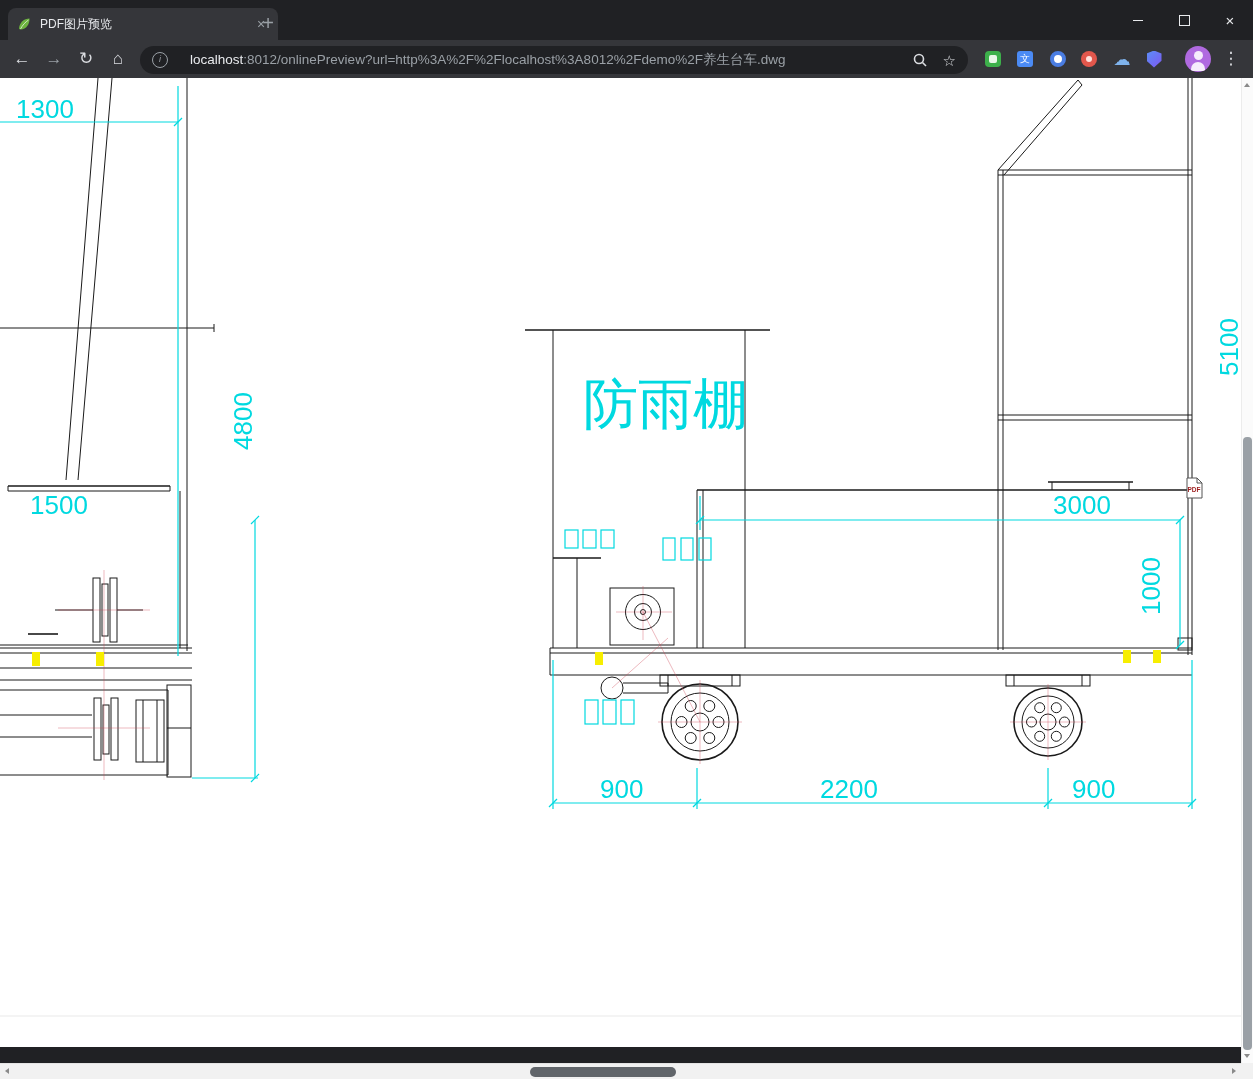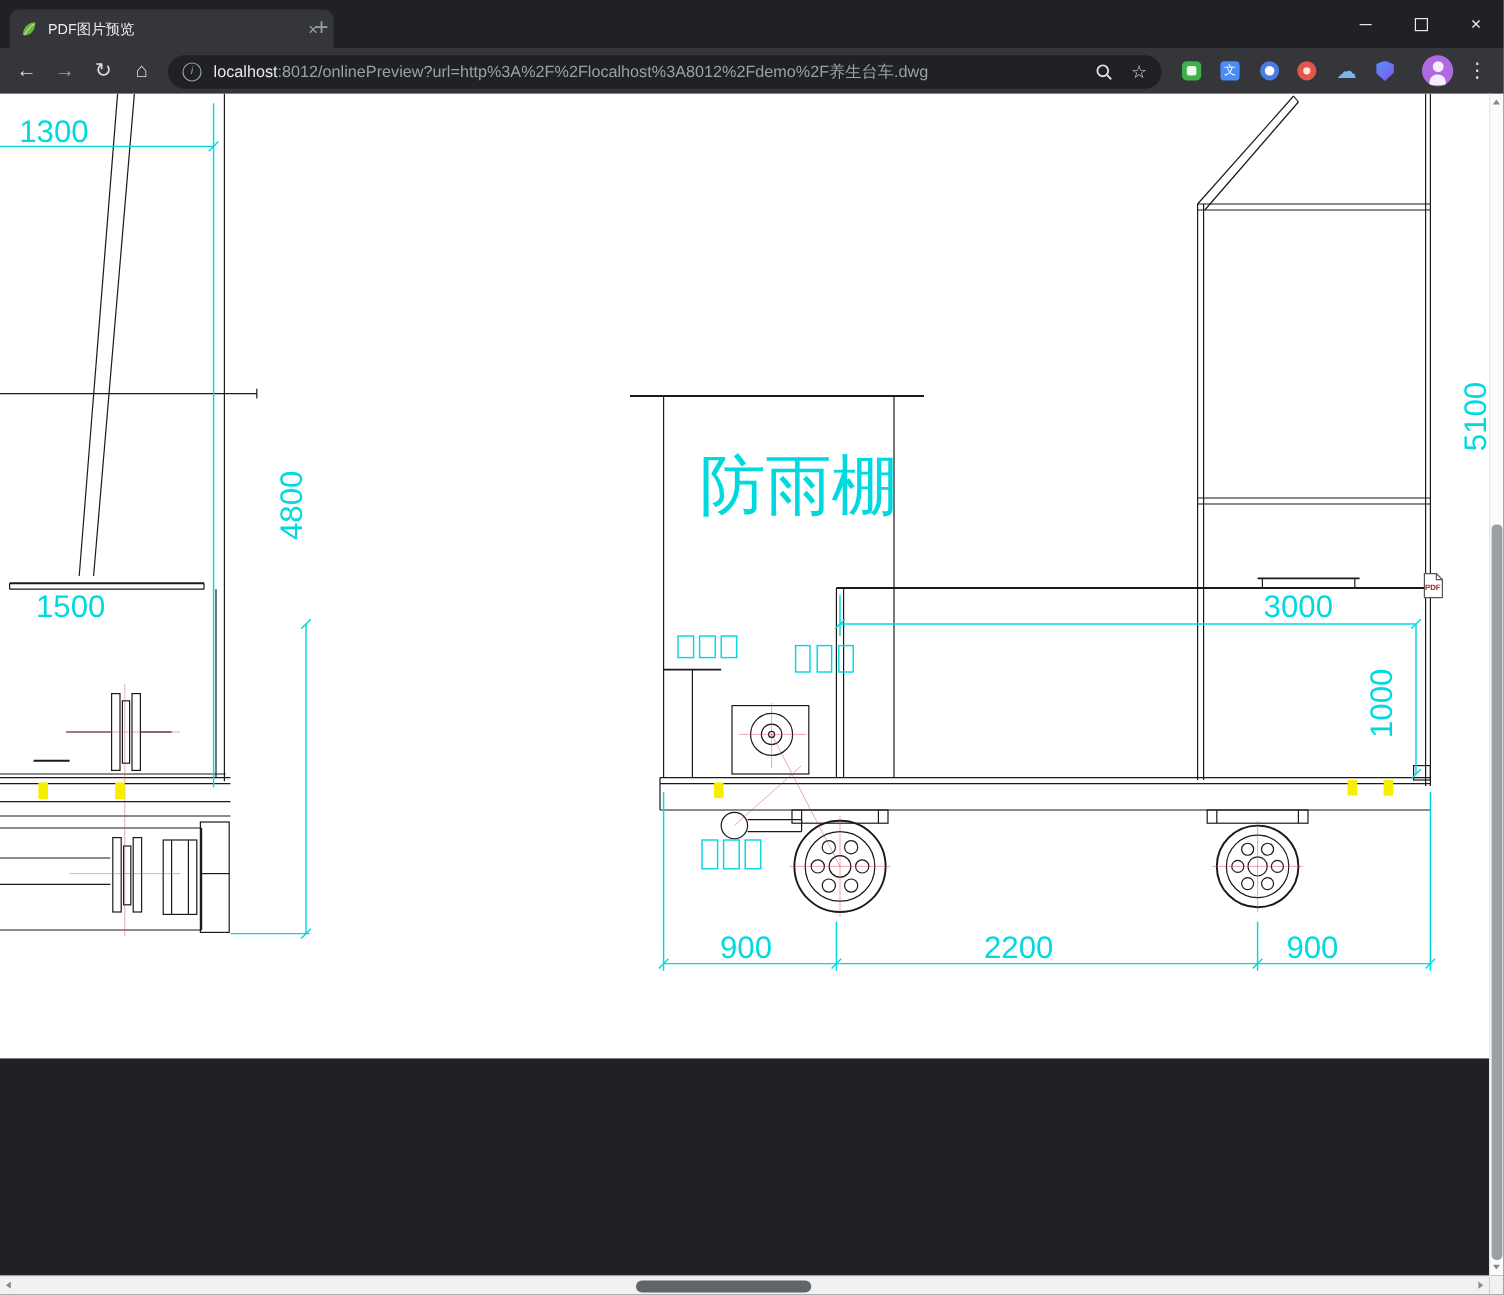--- a/index.html
+++ b/index.html
@@ -26,21 +26,21 @@
   .navbtn{position:absolute;top:45px;width:28px;height:28px;text-align:center;line-height:28px;
           font-size:17px;color:#dadce0;border-radius:50%;}
   .nav-back{left:8px;}
   .nav-fwd{left:40px;color:#9aa0a6;}
   .nav-reload{left:72px;}
   .nav-home{left:104px;}
   .omnibox{position:absolute;left:140px;top:46px;width:828px;height:28px;background:#202124;
            border-radius:14px;display:flex;align-items:center;box-sizing:border-box;padding:0 12px;}
   .info-badge{width:14px;height:14px;border:1.2px solid #9aa0a6;border-radius:50%;color:#9aa0a6;
               font-size:9px;line-height:13px;text-align:center;font-style:italic;flex:0 0 14px;}
-  .url{margin-left:10px;font-size:13.5px;white-space:nowrap;overflow:hidden;flex:1;}
+  .url{margin-left:22px;font-size:13.5px;white-space:nowrap;overflow:hidden;flex:1;}
   .url .host{color:#e8eaed;}
   .url .rest{color:#9aa0a6;}
   .omni-icons{display:flex;align-items:center;gap:14px;margin-left:8px;}
   .star{color:#dadce0;font-size:15px;line-height:1;}
   .ext{position:absolute;top:47px;width:24px;height:24px;display:flex;align-items:center;justify-content:center;}
   .e-green{width:16px;height:16px;border-radius:4px;background:#3db04b;position:relative;}
   .e-green span{position:absolute;left:4px;top:4px;width:8px;height:8px;background:#eaf7ea;border-radius:2px;}
   .e-translate{width:16px;height:16px;border-radius:3px;background:#4b8bf5;color:#fff;font-size:10px;
                display:flex;align-items:center;justify-content:center;}
   .e-ring{width:16px;height:16px;border-radius:50%;border:4px solid #4a7de2;background:#fff;box-sizing:border-box;}
@@ -50,21 +50,21 @@
   .e-shield{width:15px;height:17px;background:linear-gradient(135deg,#5b8df7,#7e57f0);
             clip-path:polygon(50% 0,100% 18%,100% 60%,50% 100%,0 60%,0 18%);}
   .avatar{position:absolute;left:1185px;top:46px;width:26px;height:26px;border-radius:50%;
           background:#b06ae0;overflow:hidden;}
   .avatar .head{position:absolute;left:8.5px;top:5px;width:9px;height:9px;border-radius:50%;background:#f6ecfc;}
   .avatar .body{position:absolute;left:6px;top:16px;width:14px;height:9px;border-radius:7px 7px 0 0;background:#f6ecfc;}
   .menu{position:absolute;left:1220px;top:47px;width:22px;height:24px;color:#dadce0;font-size:17px;
         text-align:center;line-height:24px;}
 
   
-  .content{position:absolute;top:78px;left:0;width:1241px;height:804px;background:#ffffff;overflow:hidden;}
+  .content{position:absolute;top:78px;left:0;width:1241px;height:969px;background:#ffffff;overflow:hidden;}
   .cad{position:absolute;top:0;left:0;}
   .k{stroke:#1a1a1a;fill:none;stroke-width:1;}
   .k2{stroke:#1a1a1a;fill:none;stroke-width:1.6;}
   .c{stroke:#00d9e0;fill:none;stroke-width:1.2;}
   .ct{fill:#00d9e0;font-family:"Liberation Sans",sans-serif;font-size:26px;}
   .big{font-size:55px;}
   .r{stroke:#cc4455;fill:none;stroke-width:0.7;opacity:0.55;}
   .y{fill:#f7ee00;}
 
   

